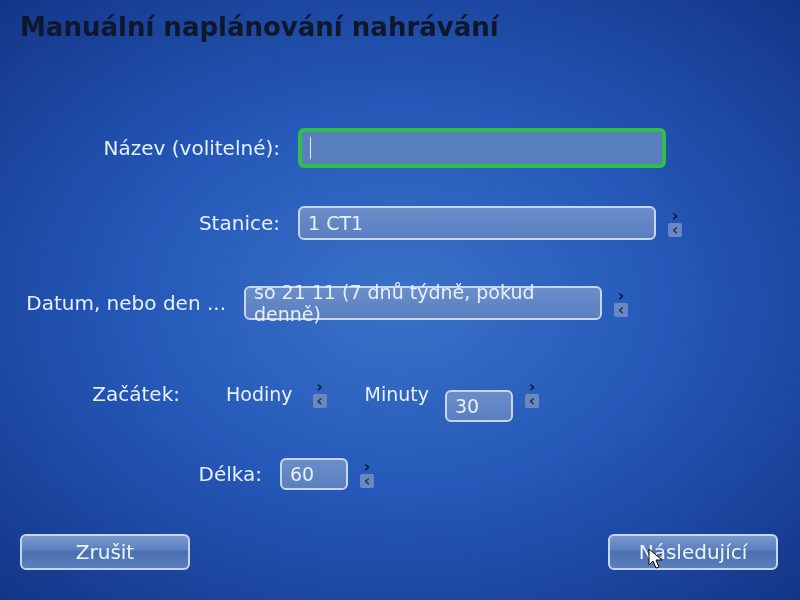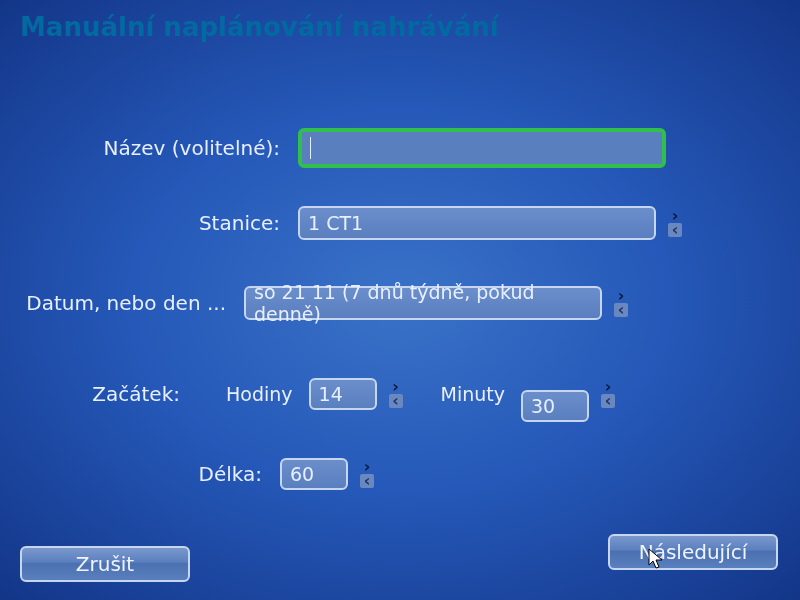--- a/index.html
+++ b/index.html
@@ -9,21 +9,21 @@
     background: radial-gradient(ellipse 900px 650px at 400px 300px,
       #3a72c8 0%, #2558b8 30%, #183f95 55%, #0c2a78 75%, #061a5a 100%);
     color: #e8f0ff;
     position: relative;
   }
   .title {
     position: absolute;
     left: 20px; top: 12px;
     font-size: 26px;
     font-weight: bold;
-    color: #0369a1;
+    color: #0f172a;
   }
   .form-row {
     position: absolute;
     display: flex;
     align-items: center;
     gap: 8px;
   }
   .label {
     text-align: right;
     font-size: 20px;
@@ -122,23 +122,20 @@
   </div>
   <div class="arrows">
     <div class="arrow up">›</div>
     <div class="arrow down">‹</div>
   </div>
 </div>
 
 <div class="form-row" style="left:0; top:366px; width:668px;">
   <div class="label" style="width:190px; padding-right:10px;">Začátek:</div>
   <div class="sublabel" style="margin-left:28px; margin-right:8px;">Hodiny</div>
-  <div class="spin-field" style="width:68px; height:32px;">
-    <span>14</span>
-  </div>
   <div class="arrows">
     <div class="arrow up">›</div>
     <div class="arrow down">‹</div>
   </div>
   <div class="sublabel" style="margin-left:30px; margin-right:8px;">Minuty</div>
   <div class="spin-field" style="width:68px; height:32px;margin-top:24px;">
     <span>30</span>
   </div>
   <div class="arrows">
     <div class="arrow up">›</div>
@@ -150,18 +147,18 @@
   <div class="label" style="width:272px; padding-right:10px;">Délka:</div>
   <div class="spin-field" style="width:68px; height:32px;">
     <span>60</span>
   </div>
   <div class="arrows">
     <div class="arrow up">›</div>
     <div class="arrow down">‹</div>
   </div>
 </div>
 
-<div class="button" style="left:20px; top:534px;margin-top:12px;">Zrušit</div>
+<div class="button" style="left:20px; top:534px;">Zrušit</div>
 <div class="button" style="left:608px; top:534px;">Následující</div>
 
 <svg class="cursor" width="18" height="24" viewBox="0 0 18 24">
   <path d="M1 1 L1 17 L5 13 L8 20 L11 19 L8 12 L14 12 Z" fill="white" stroke="black" stroke-width="1"></path>
 </svg>
 
 </body></html>

